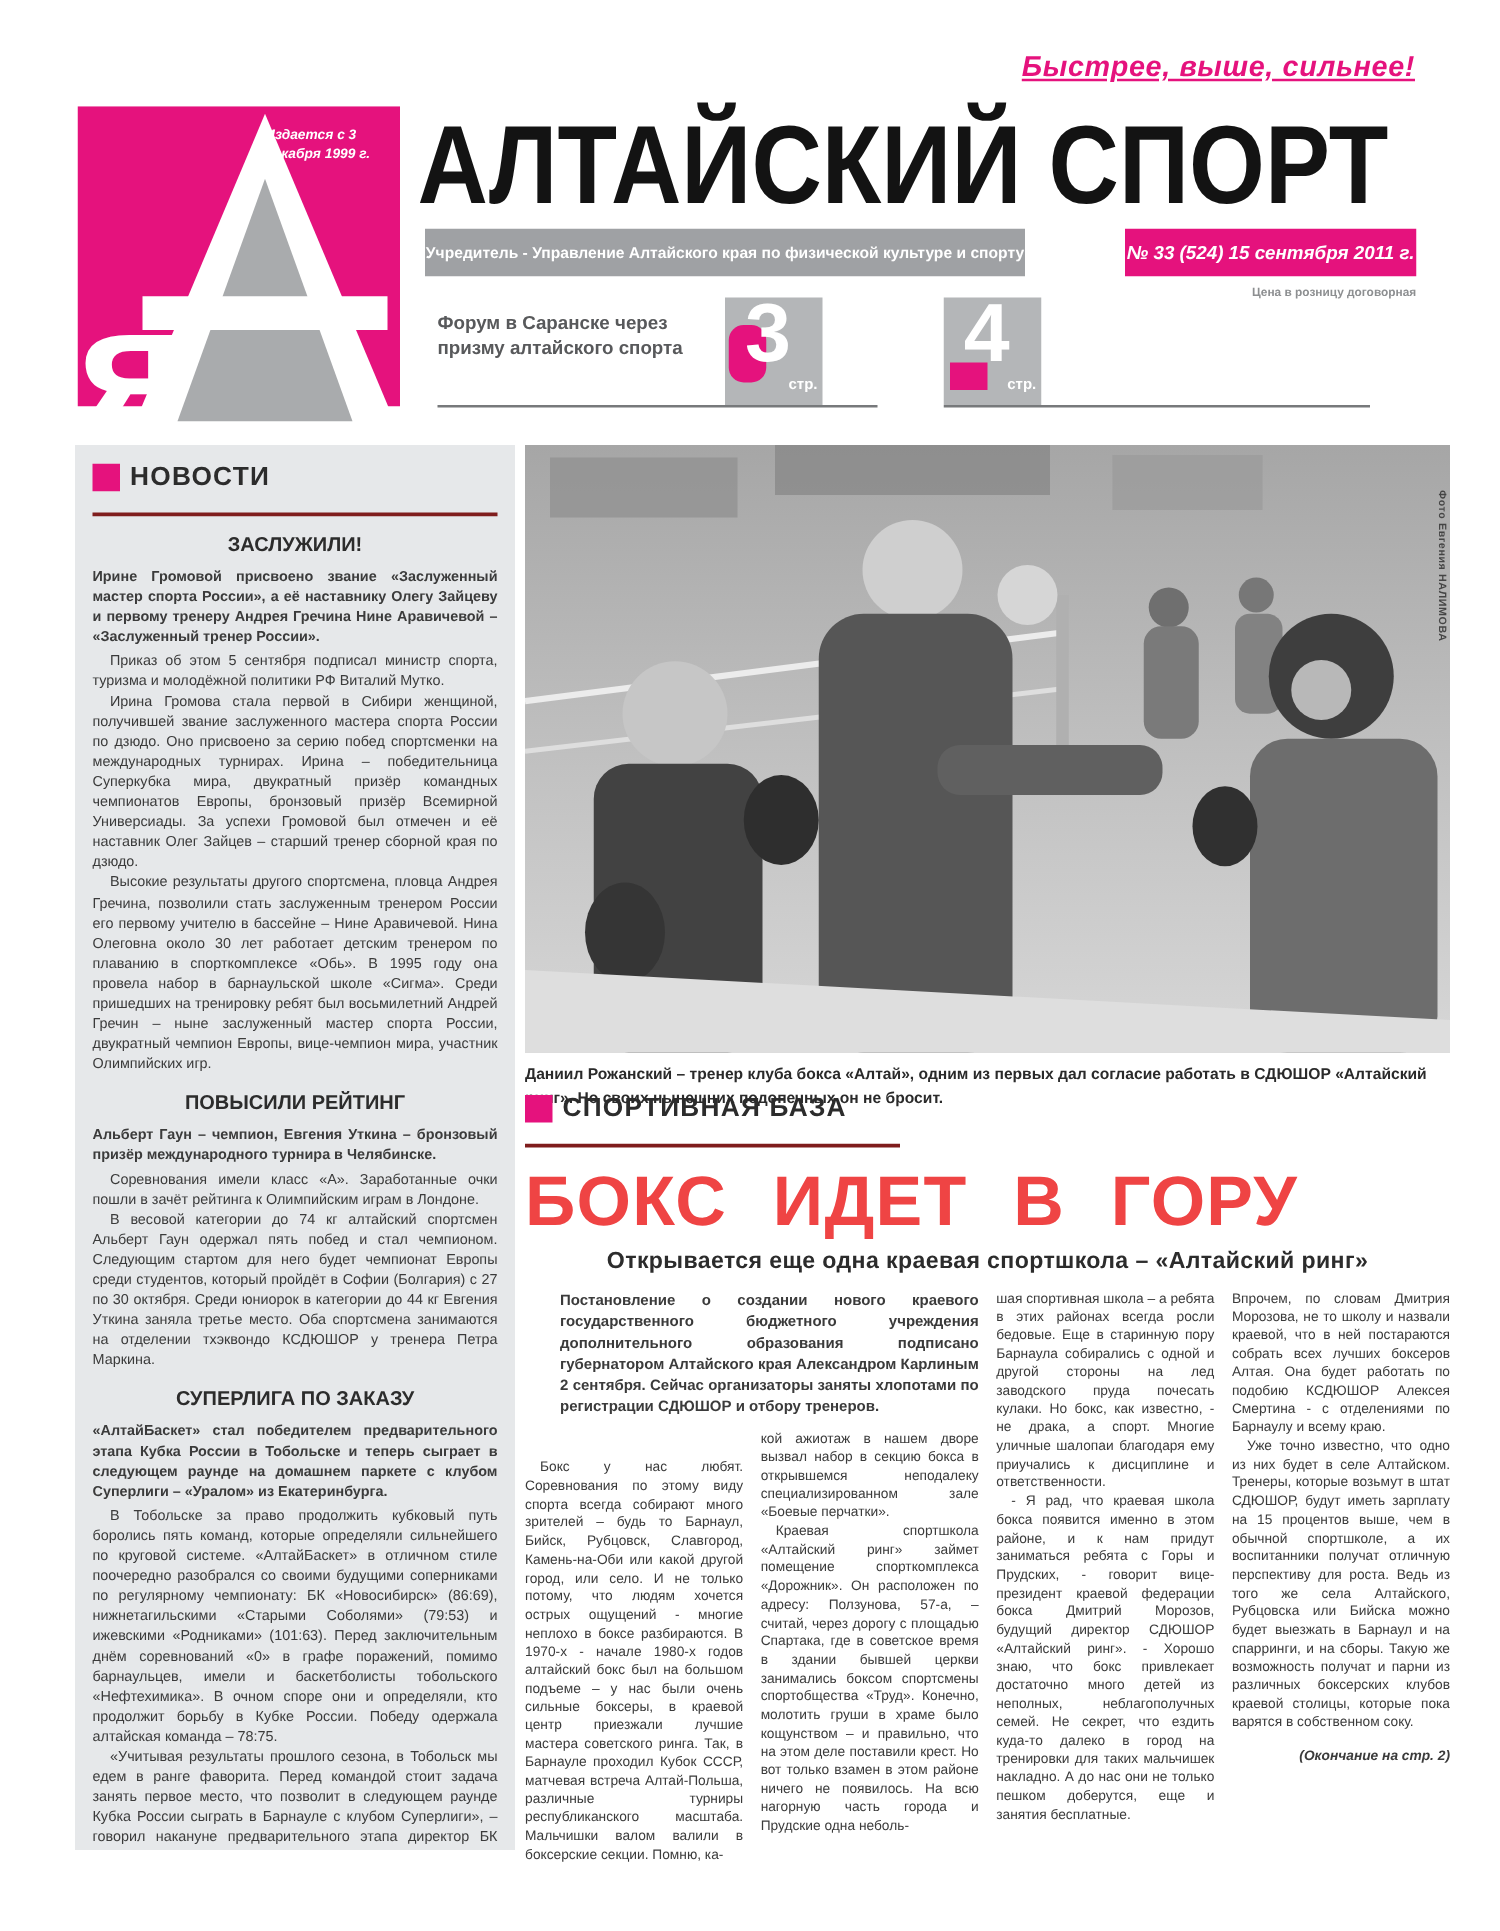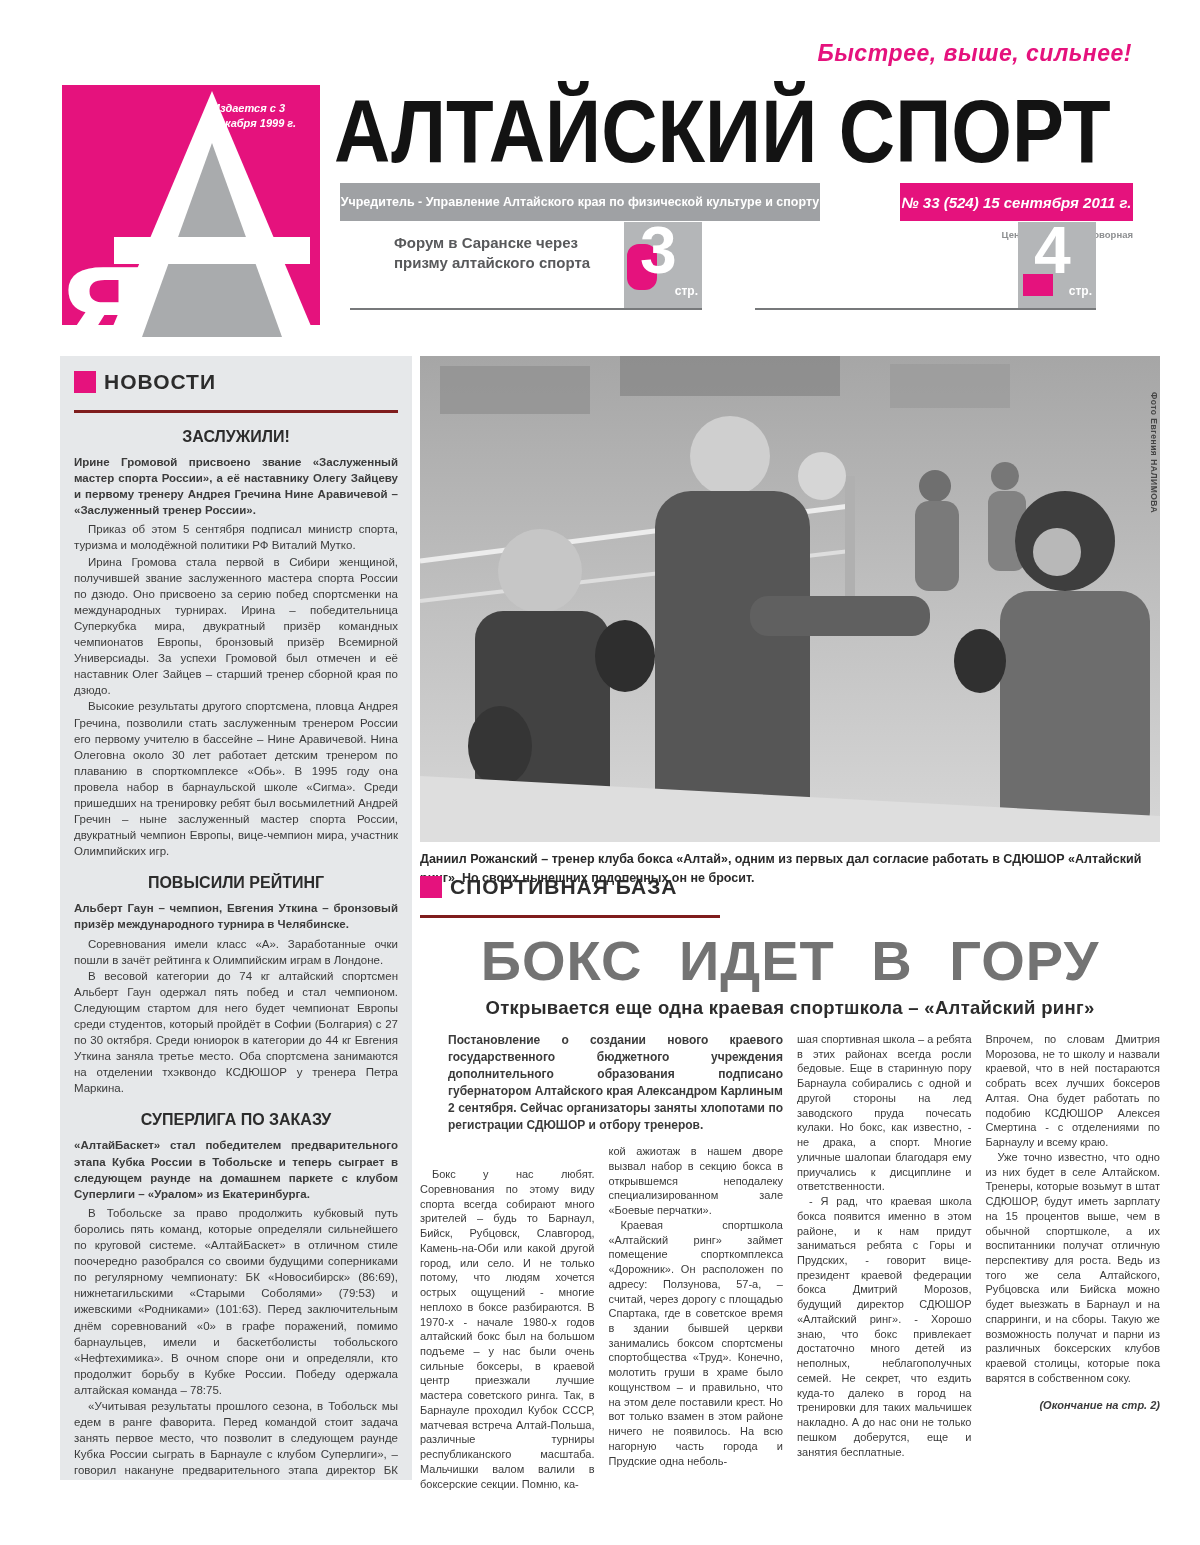--- a/index.html
+++ b/index.html
@@ -1,31 +1,31 @@
 <!DOCTYPE html>
 <html><head>
 <meta charset="utf-8">
 <style>
   * { box-sizing: border-box; margin: 0; padding: 0; }
   html,body { background:#ffffff; }
   body { font-family:"Liberation Sans", sans-serif; }
   .page { position:relative; width:1200px; height:1545px; background:#fff; overflow:hidden; margin:0 auto; }
 
   
-  .slogan { position:absolute; top:40px; right:68px; color:#e5127d; font-style:italic; font-weight:bold; font-size:23px; letter-spacing:.5px; }
+  .slogan { position:absolute; top:40px; right:68px; color:#e5127d; font-style:italic; font-weight:bold; font-size:23px; letter-spacing:.5px;text-decoration:underline; }
   .logo { position:absolute; left:62px; top:85px; width:258px; height:272px; }
   .logo svg { display:block; }
   .established { position:absolute; left:150px; top:16px; width:100px; color:#fff; font-weight:bold; font-style:italic; font-size:11px; line-height:1.35; }
   .masthead-title { position:absolute; left:334px; top:80px; width:806px; font-size:78px; font-weight:bold; color:#131313; white-space:nowrap; transform:scaleY(1.14); transform-origin:top left; letter-spacing:0; }
   .founder-bar { position:absolute; left:340px; top:183px; width:480px; height:38px; background:#9fa1a4; color:#fff; font-size:12.5px; font-weight:bold; display:flex; align-items:center; justify-content:center; text-align:center; }
   .issue-box { position:absolute; left:900px; top:183px; width:233px; height:38px; background:#e5127d; color:#fff; font-weight:bold; font-style:italic; font-size:15px; display:flex; align-items:center; justify-content:center; }
   .price-note { position:absolute; top:229px; right:67px; font-size:9.5px; color:#8d8f91; font-weight:bold; }
 
   
-  .teaser { position:absolute; top:222px; height:88px; border-bottom:2px solid #77797b; display:flex; justify-content:flex-end; }
+  .teaser { position:absolute; top:238px; height:88px; border-bottom:2px solid #77797b; display:flex; justify-content:flex-start; }
   .teaser-1 { left:350px; width:352px; }
   .teaser-2 { left:755px; width:341px; }
   .teaser-text { font-size:15px; font-weight:bold; color:#58595b; line-height:1.35; padding-top:11px; width:230px; }
   .page-box { position:relative; width:78px; height:86px; background:#b4b6b8; flex:none; overflow:hidden; }
   .accent-shape-3 { position:absolute; left:3px; top:22px; width:30px; height:46px; background:#e5127d; border-radius:12px; }
   .accent-shape-4 { position:absolute; left:5px; top:52px; width:30px; height:22px; background:#e5127d; }
   .page-num { position:absolute; left:16px; top:-8px; font-size:66px; font-weight:bold; color:#fff; line-height:1.1; }
   .page-str { position:absolute; right:4px; bottom:10px; font-size:12px; font-weight:bold; color:#fff; }
 
   
@@ -39,21 +39,21 @@
   .lead-par { font-weight:bold; font-size:11.5px; text-align:justify; line-height:1.4; margin-bottom:3px; }
   .news-body p { margin:0; font-size:11.5px; line-height:1.4; text-align:justify; text-indent:14px; }
 
   
   .photo { position:absolute; left:420px; top:356px; width:740px; height:486px; background:#bdbdbd; }
   .photo-credit { position:absolute; right:1px; top:36px; writing-mode:vertical-rl; font-size:8.5px; color:#454545; font-weight:bold; letter-spacing:.5px; }
   .caption { position:absolute; left:420px; top:850px; width:740px; font-size:12.5px; font-weight:bold; color:#2a2a2a; line-height:1.5; }
 
   
   .feature-head { position:absolute; left:420px; top:875px; width:300px; }
-  .headline { position:absolute; left:420px; top:928px; width:740px; text-align:center; font-size:56px; font-weight:bold; color:#737373; word-spacing:20px; letter-spacing:1px; white-space:nowrap; }
+  .headline { position:absolute; left:420px; top:928px; width:740px; text-align:left; font-size:56px; font-weight:bold; color:#ef4444; word-spacing:20px; letter-spacing:1px; white-space:nowrap; }
   .subhead { position:absolute; left:420px; top:997px; width:740px; text-align:center; font-weight:bold; font-size:18.5px; color:#2c2c2c; letter-spacing:.3px; }
   .feature-body { position:absolute; left:420px; top:1032px; width:740px; display:grid; grid-template-columns:repeat(4,1fr); column-gap:14px; color:#3b3b3b; }
   .feature-lead { grid-column:1/3; grid-row:1; font-weight:bold; font-size:12px; line-height:1.42; text-align:justify; margin-bottom:10px;margin-left:28px; }
   .fcol { font-size:11px; line-height:1.34; text-align:justify; }
   .fcol p { margin:0; text-indent:12px; }
   .fcol p:first-child { text-indent:0; }
   .col-1 { grid-column:1; grid-row:2; }
   .col-1 p:first-child { text-indent:12px;margin-top:23px; }
   .col-2 { grid-column:2; grid-row:2; }
   .col-3 { grid-column:3; grid-row:1/3; }

